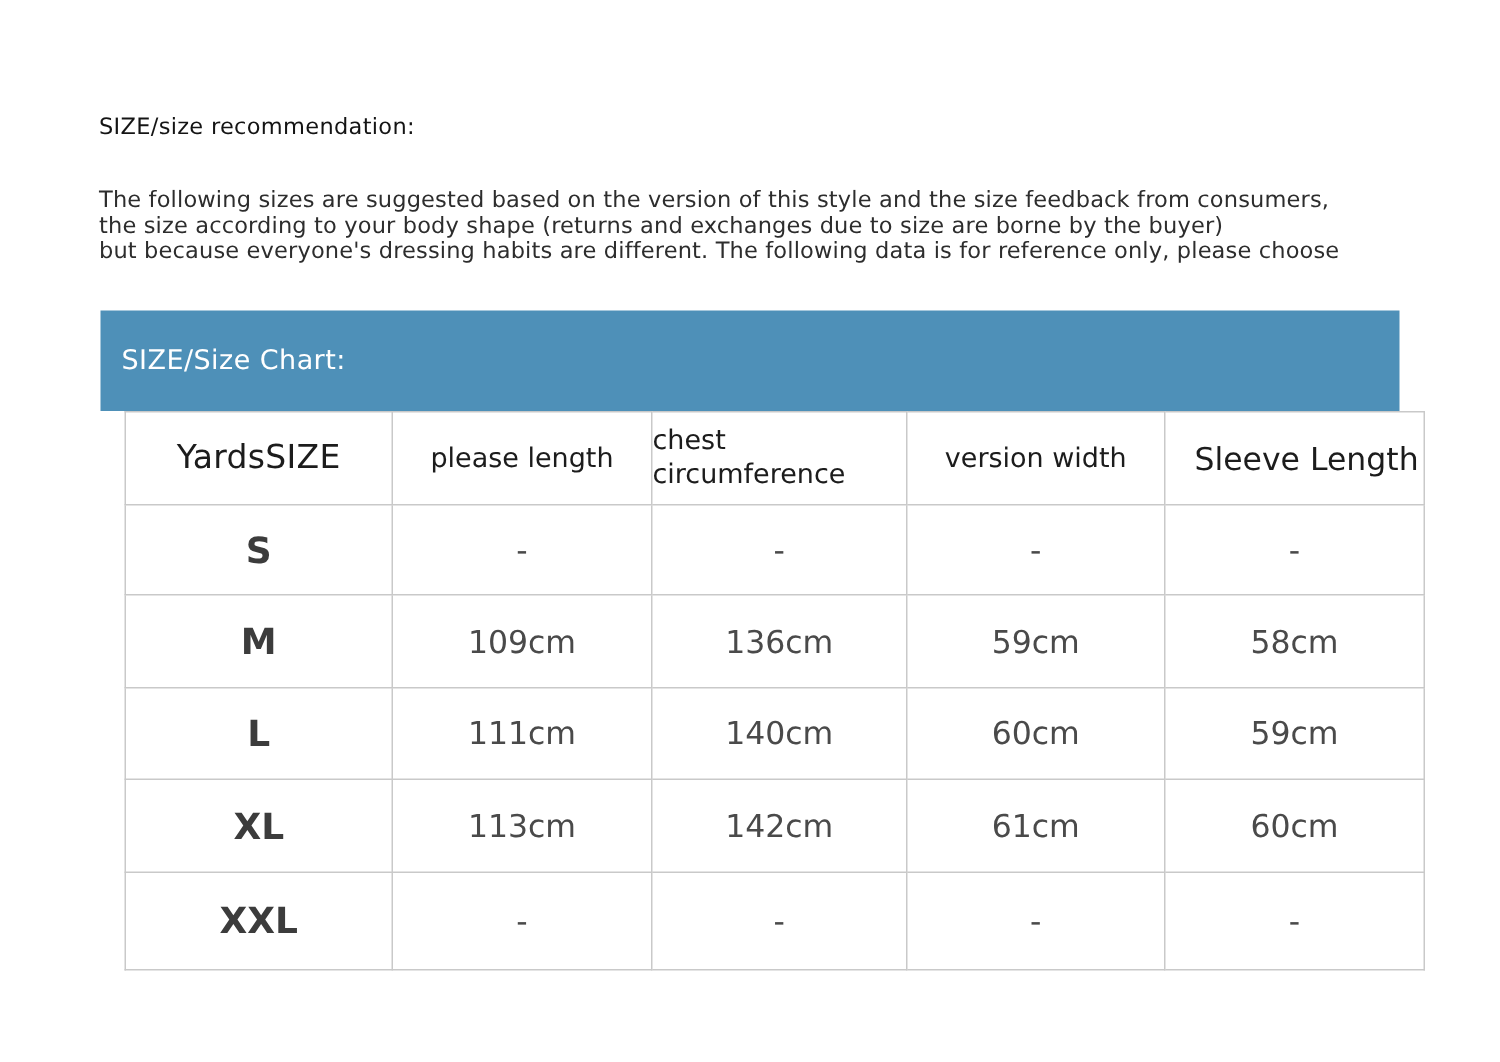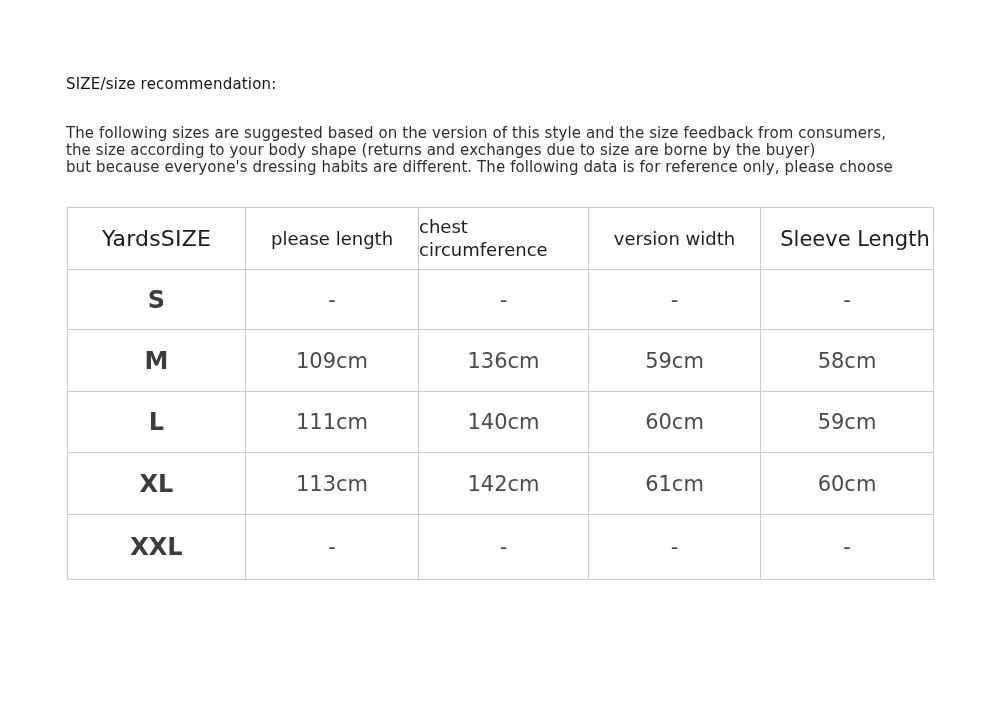--- a/index.html
+++ b/index.html
@@ -41,20 +41,21 @@
   .chart-bar span{
     color:var(--header-text);
     font-size:18px;
     letter-spacing:0.3px;
   }
   table.size-table{
     width:866px;
     border-collapse:collapse;
     table-layout:fixed;
     background:#ffffff;
+    margin-left:16px;
   }
   .size-table th,.size-table td{
     border:1px solid var(--border);
     padding:0;
     vertical-align:middle;
     text-align:center;
     overflow:hidden;
   }
   .size-table thead tr{height:62px;}
   tr.r0{height:60px;}
@@ -74,20 +75,23 @@
 
 <div class="page-title">SIZE/size recommendation:</div>
 
 <div class="description">
   <div>The following sizes are suggested based on the version of this style and the size feedback from consumers,</div>
   <div>the size according to your body shape (returns and exchanges due to size are borne by the buyer)</div>
   <div>but because everyone's dressing habits are different. The following data is for reference only, please choose</div>
 </div>
 
 <div class="size-chart">
+  <div class="chart-bar">
+    <span>SIZE/Size Chart:</span>
+  </div>
   <table class="size-table">
     <colgroup>
       <col style="width:178px">
         <col style="width:173px">
         <col style="width:170px">
         <col style="width:172px">
         <col style="width:173px">
     </colgroup>
     <thead>
       <tr>

